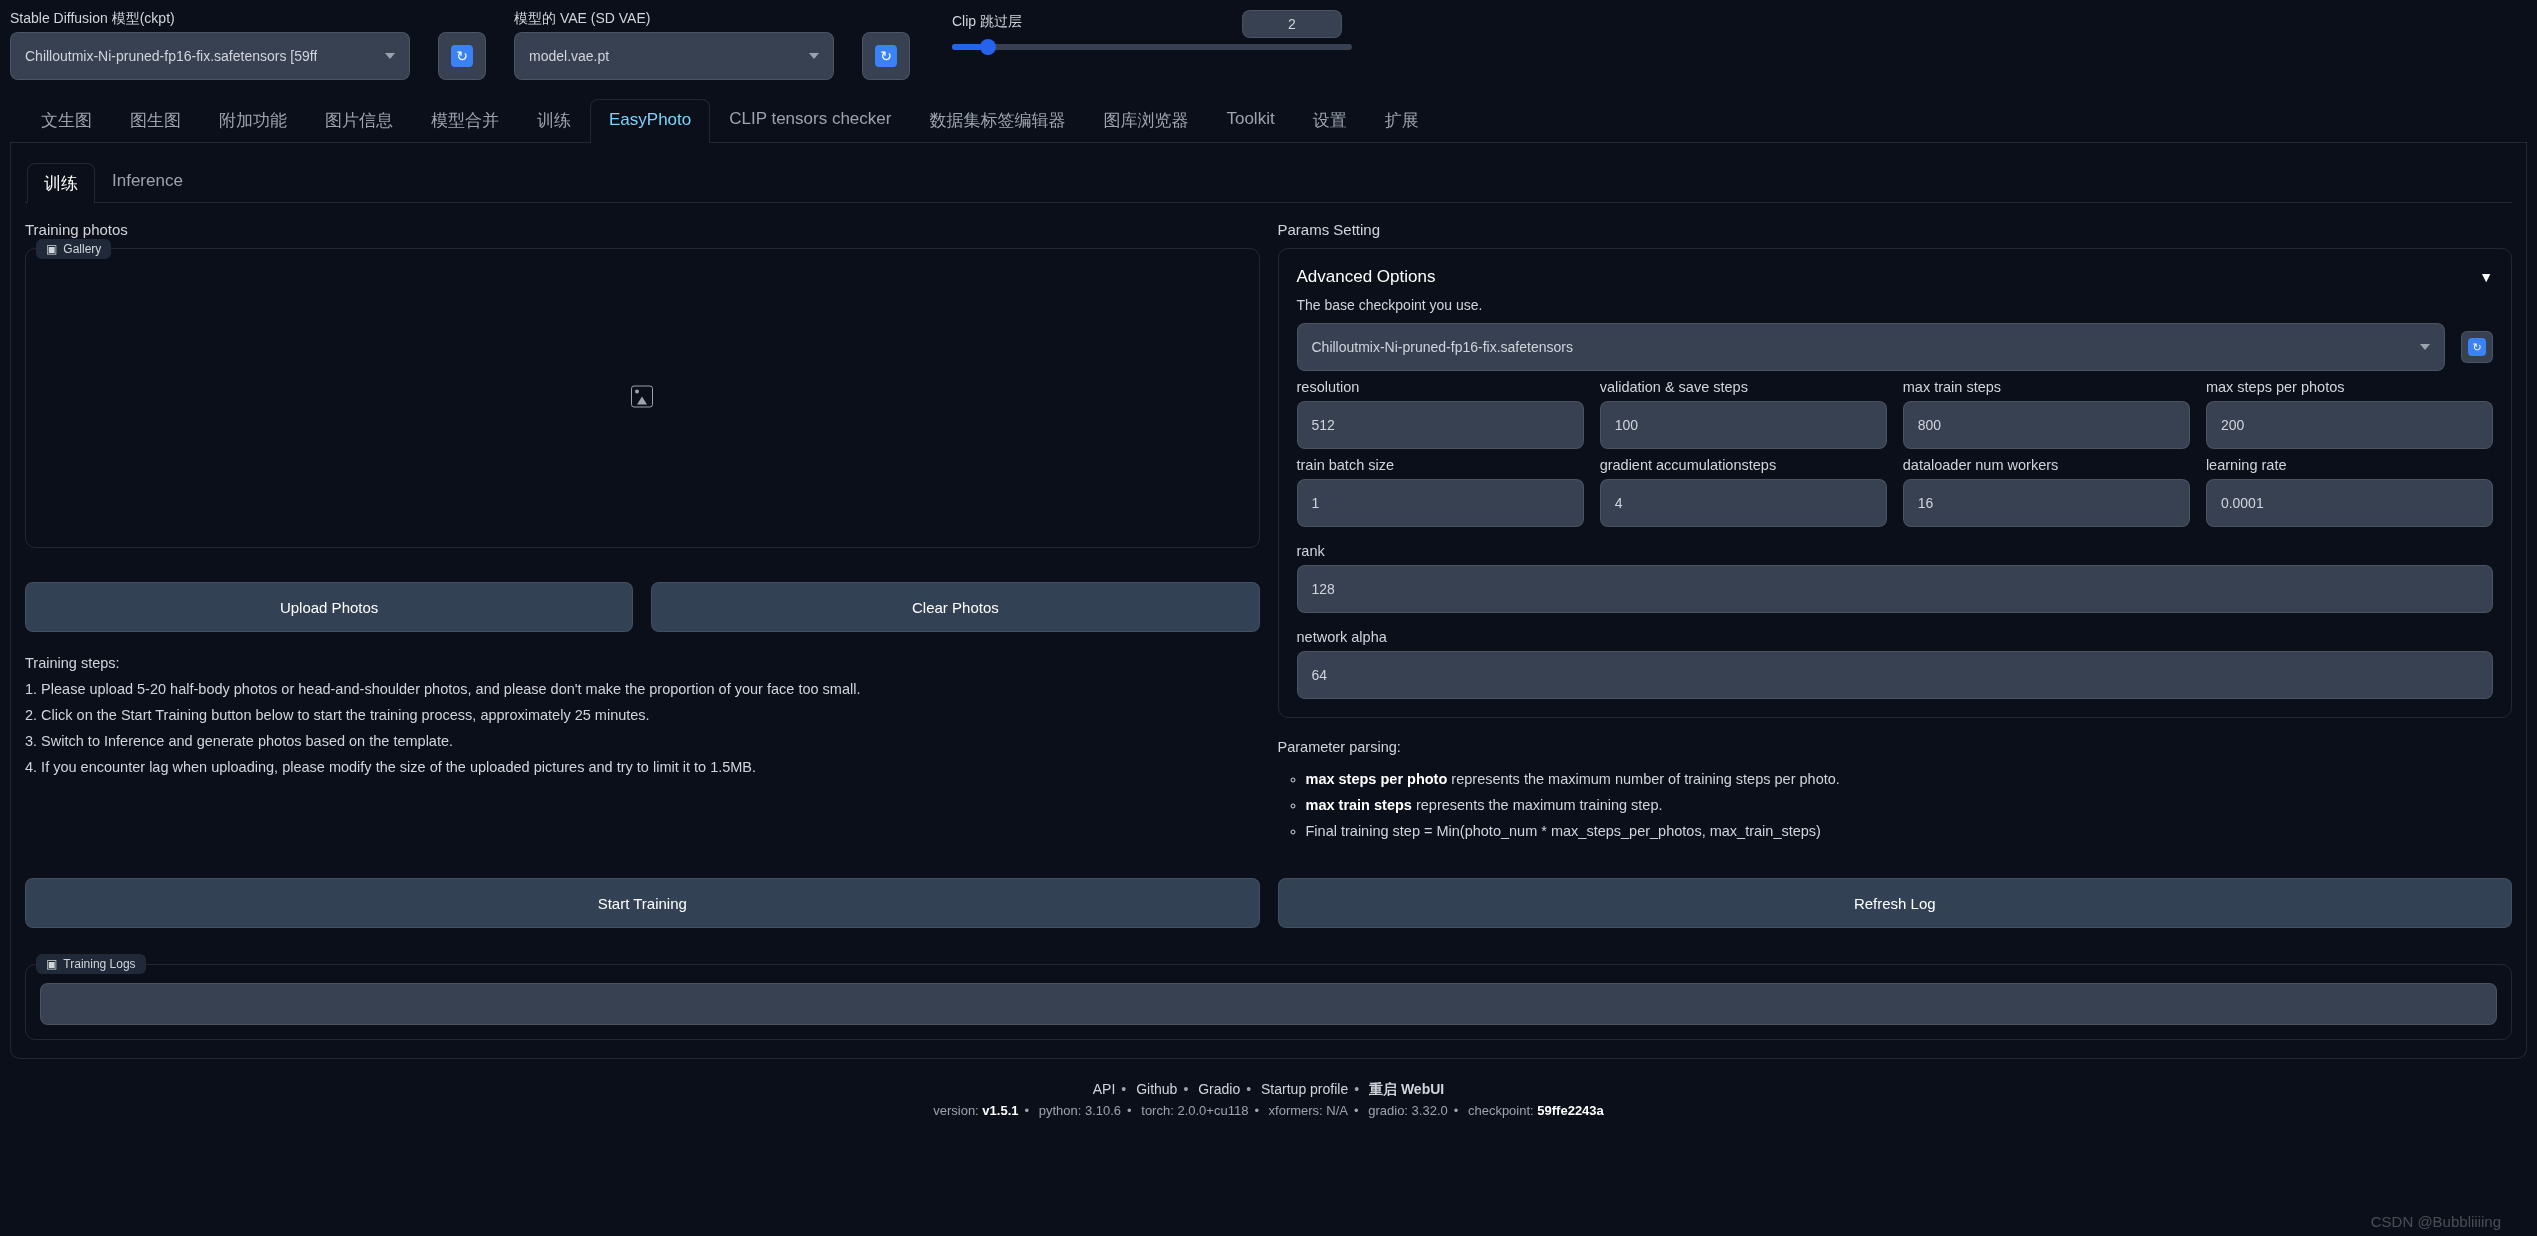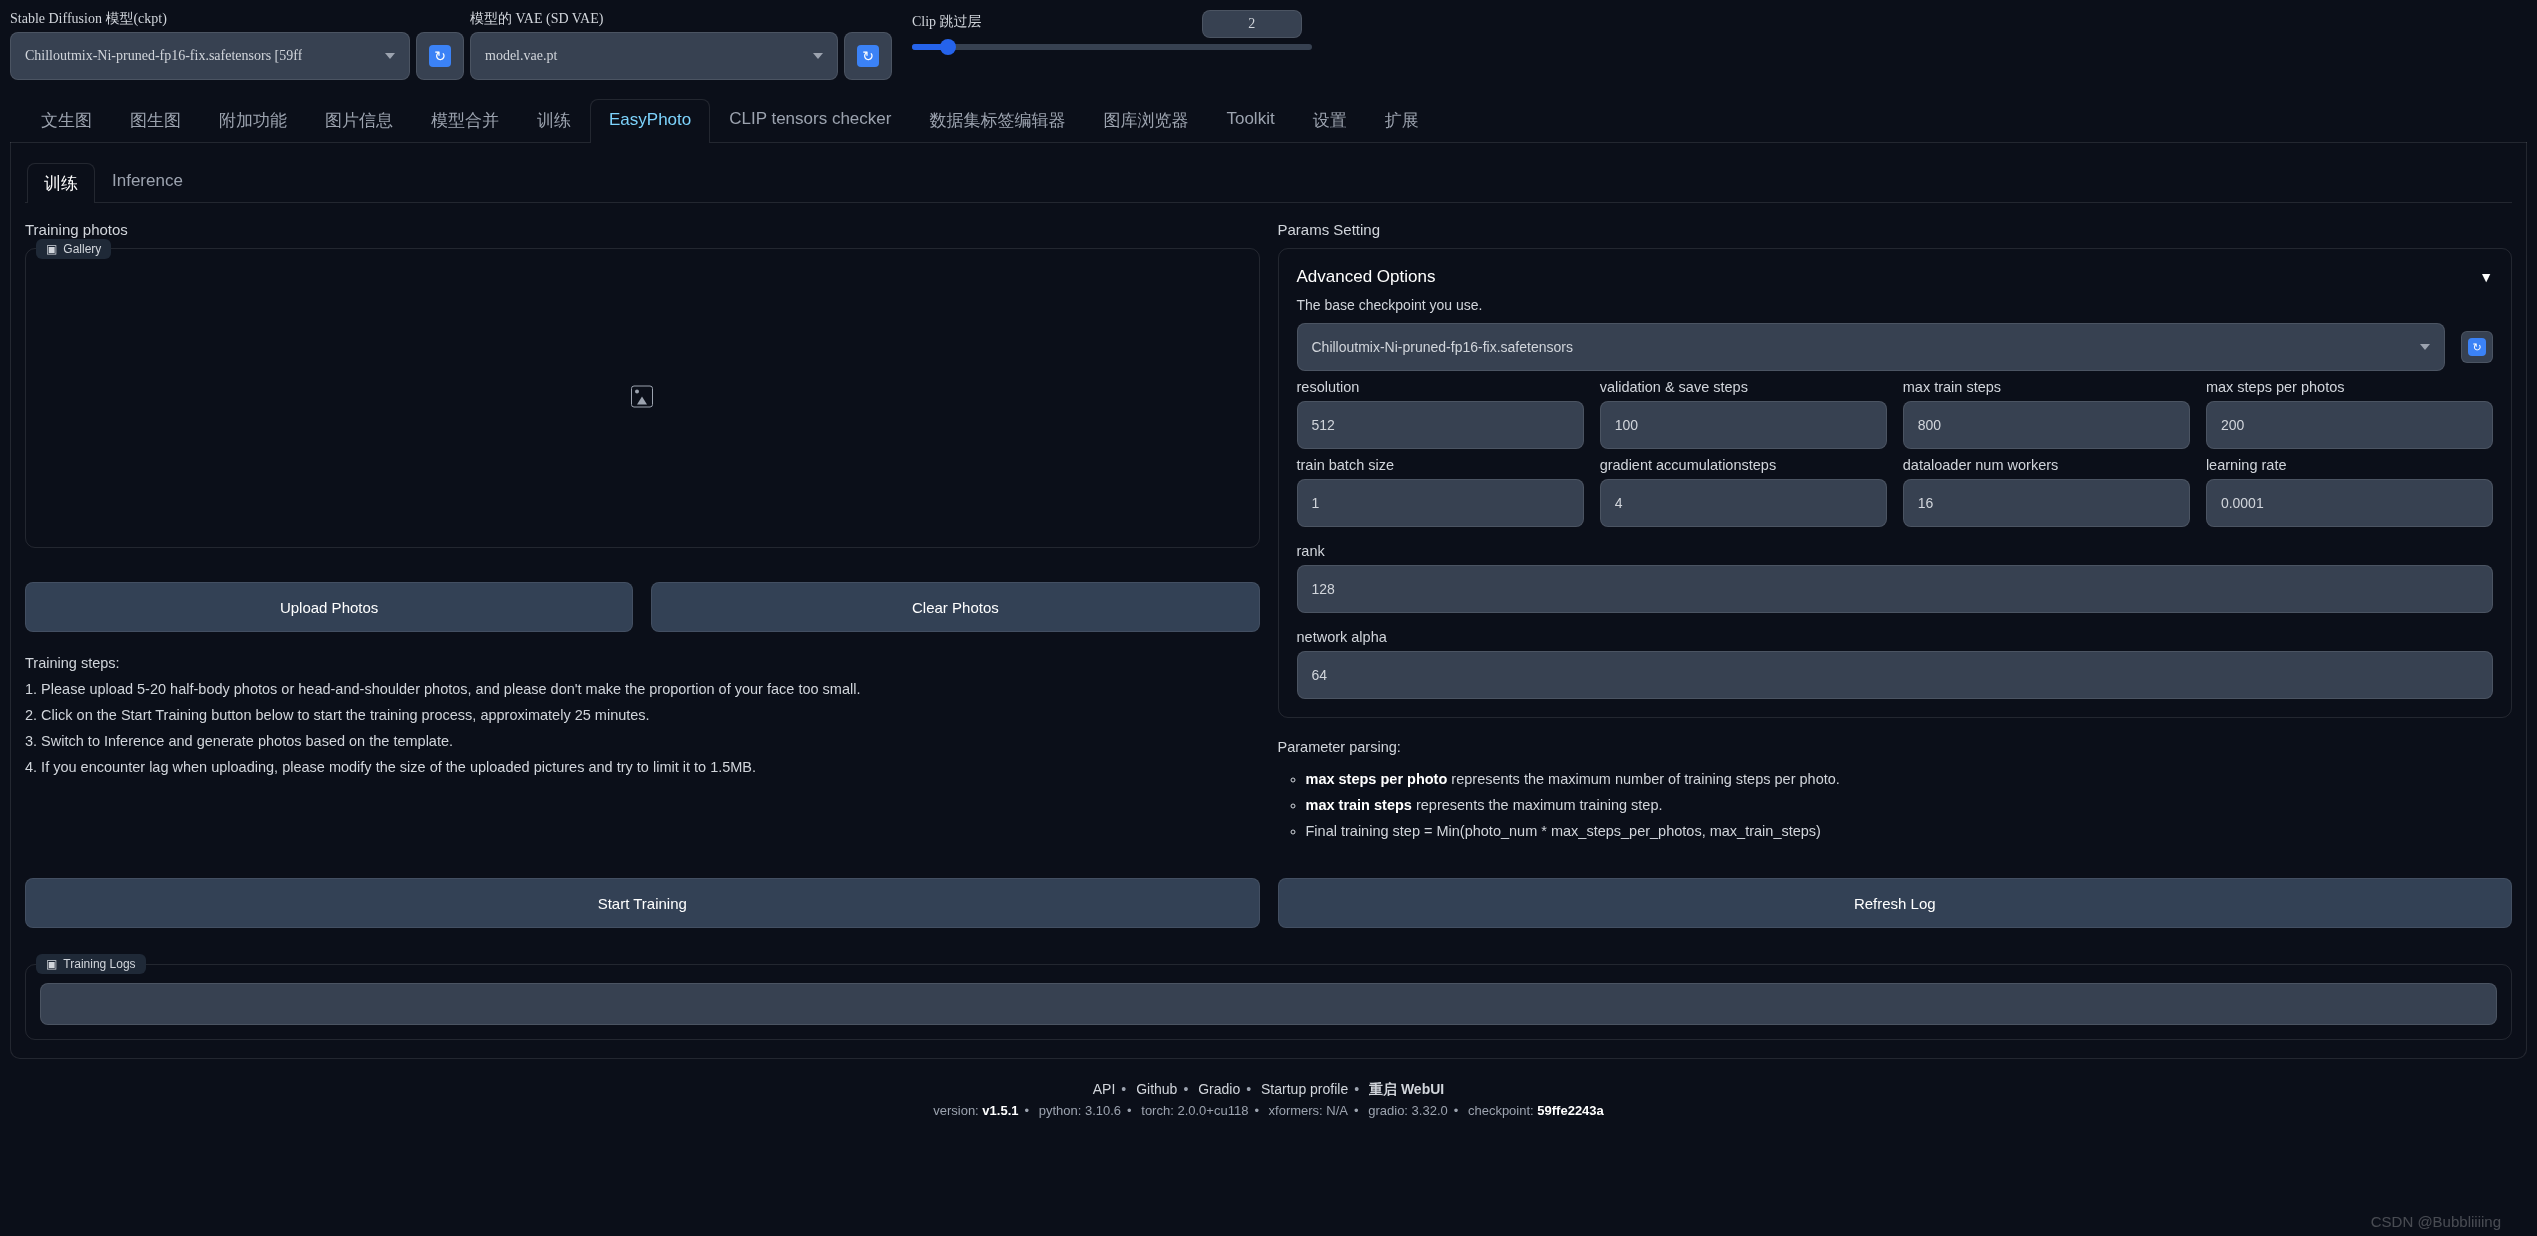--- a/index.html
+++ b/index.html
@@ -17,21 +17,21 @@
     * { box-sizing: border-box; }
     body {
       margin: 0;
       padding: 10px 10px 4px 10px;
       background: var(--bg);
       color: var(--text2);
       font-family: -apple-system, BlinkMacSystemFont, "Segoe UI", Arial, sans-serif;
       font-size: 14px;
       width: 2537px;
     }
-    .top-row { display: flex; gap: 6px; align-items: flex-start; font-family: Liberation Serif, serif; }
+    .top-row { display: flex; gap: 28px; align-items: flex-start; }
     .top-block { display: flex; flex-direction: column; }
     .top-label { font-size: 14px; color: var(--text2); margin-bottom: 4px; }
     .select {
       background: var(--input-bg);
       border: 1px solid var(--border);
       border-radius: 8px;
       height: 48px;
       display: flex;
       align-items: center;
       padding: 0 14px;
@@ -233,21 +233,21 @@
       <span style="white-space:nowrap;overflow:hidden;text-overflow:clip;max-width:340px">Chilloutmix-Ni-pruned-fp16-fix.safetensors [59ff</span>
       <span class="caret"></span>
     </div>
   </div>
   <div class="icon-btn">
     <div class="reload-glyph">↻</div>
   </div>
 
   <div class="top-block">
     <div class="top-label">模型的 VAE (SD VAE)</div>
-    <div class="select" style="width:368px">
+    <div class="select" style="width:320px">
       <span>model.vae.pt</span>
       <span class="caret"></span>
     </div>
   </div>
   <div class="icon-btn">
     <div class="reload-glyph">↻</div>
   </div>
 
   <div class="slider-block">
     <div class="slider-head">

